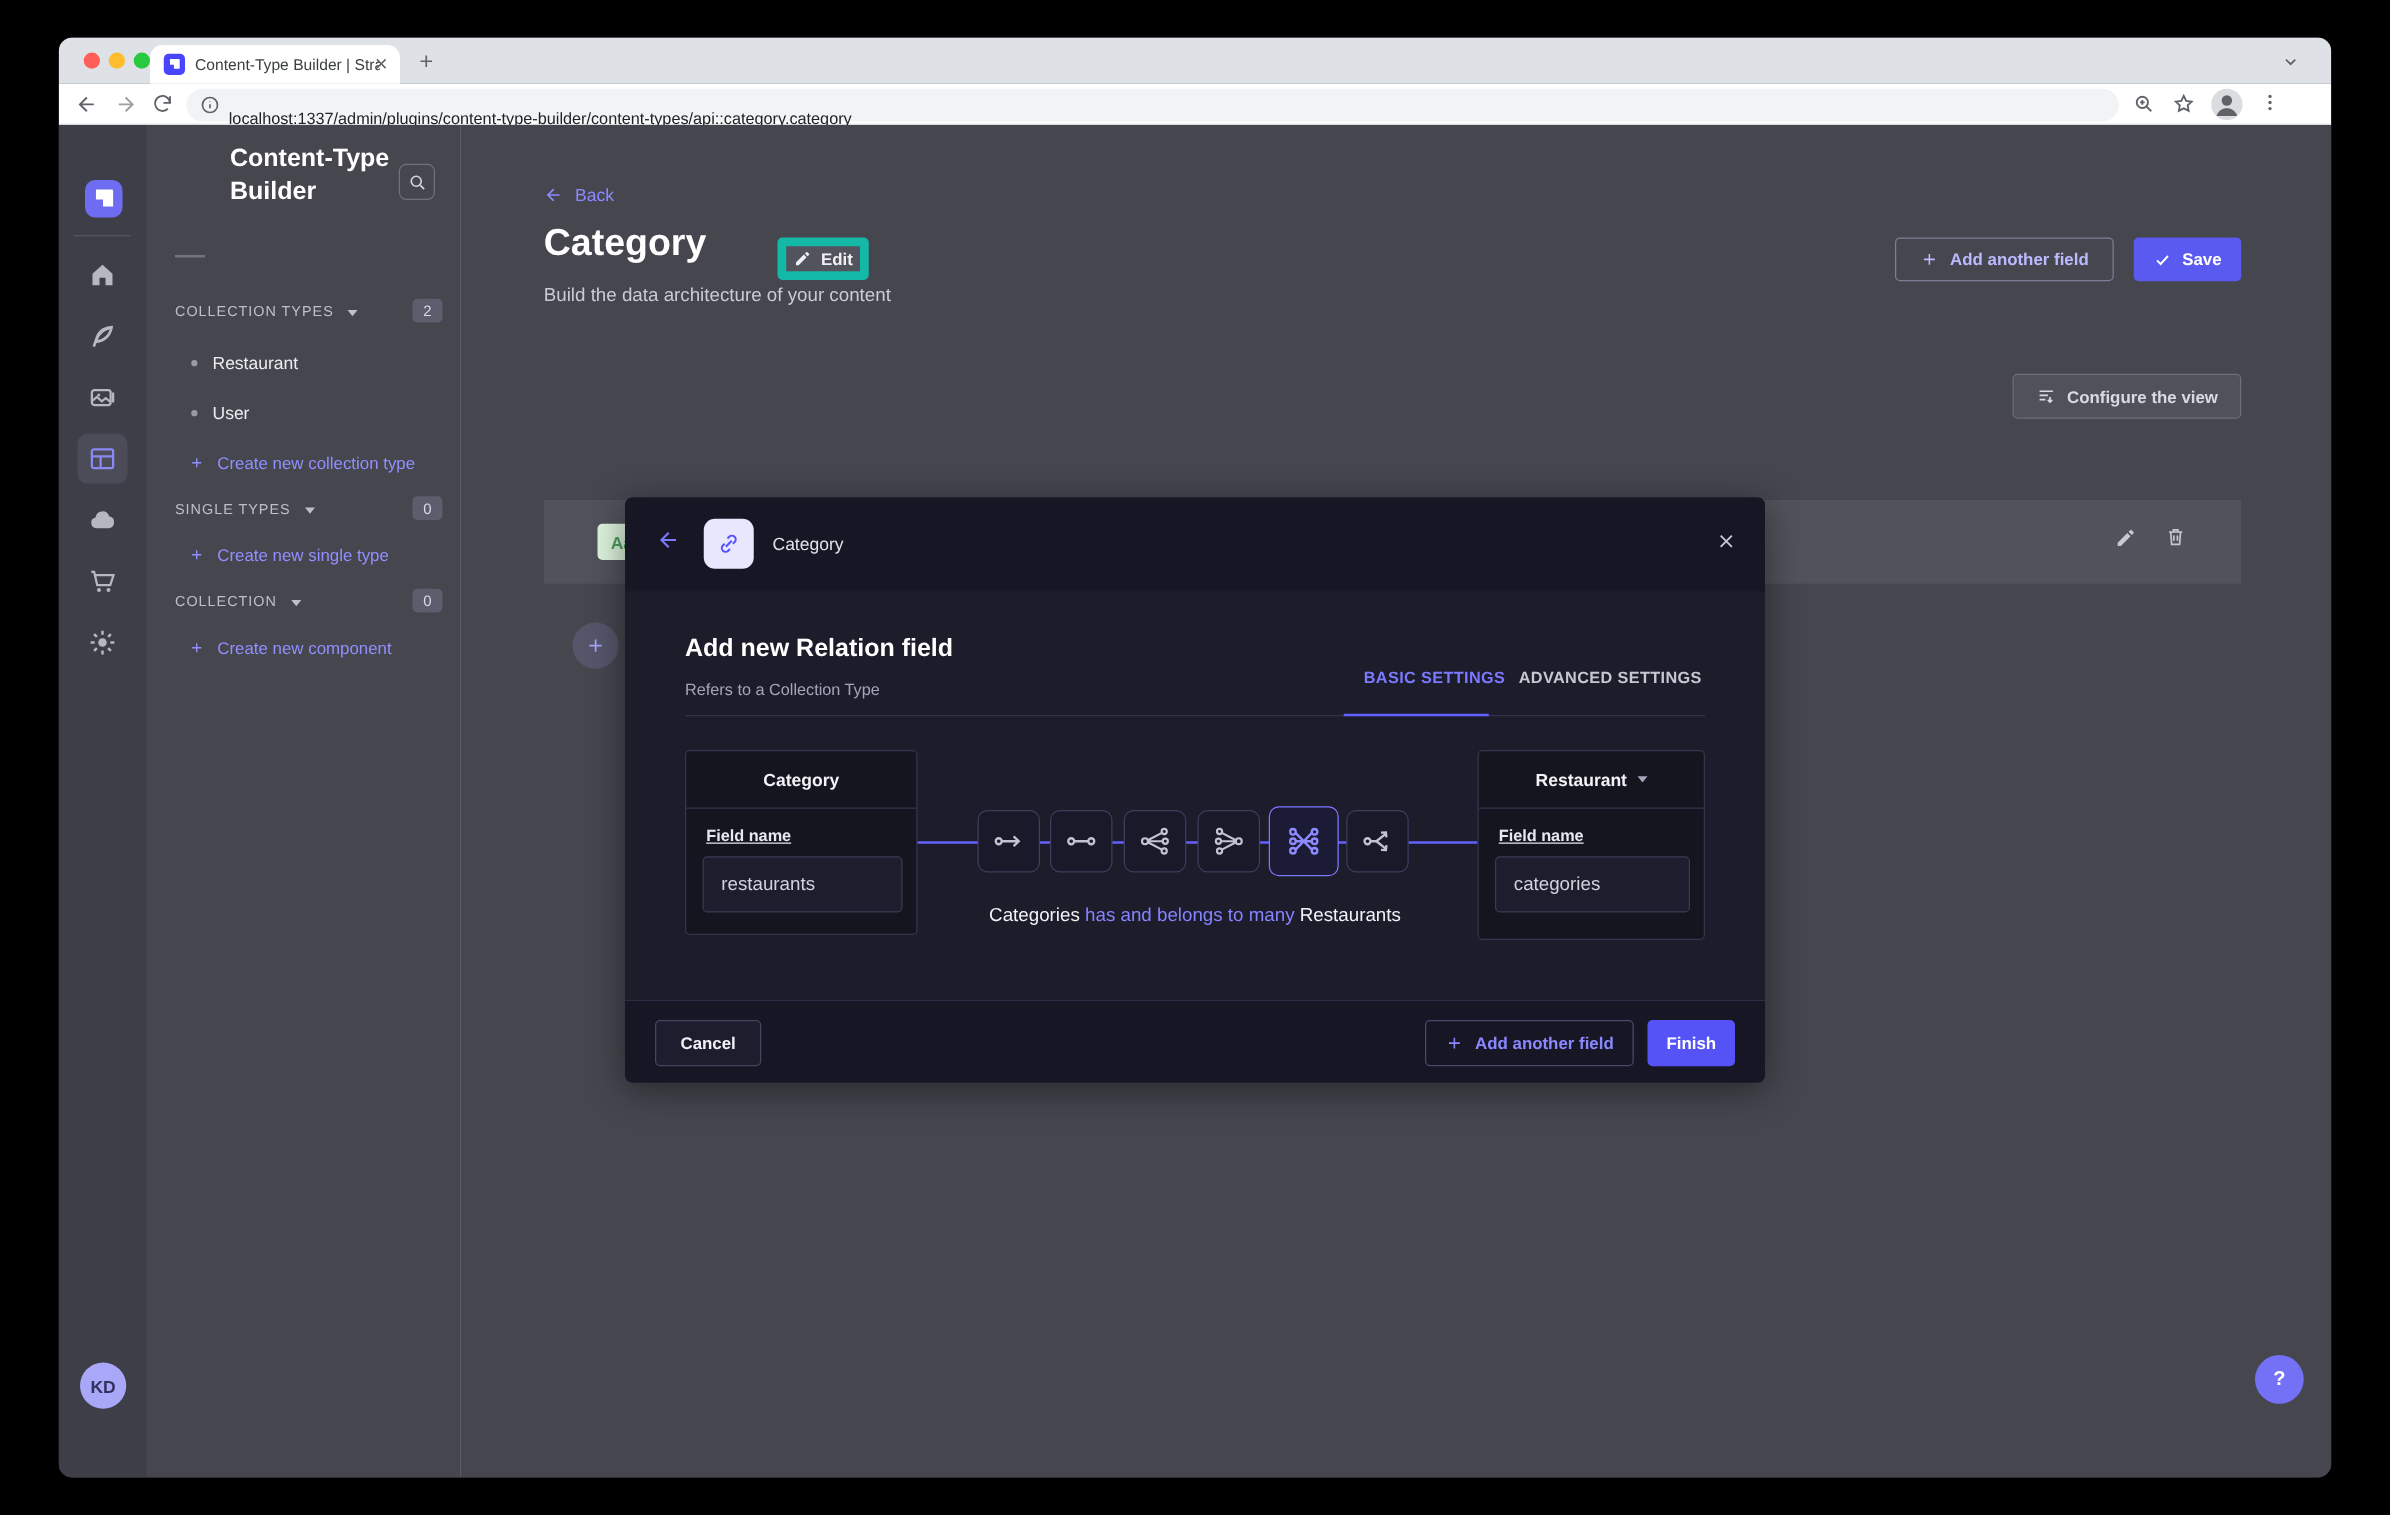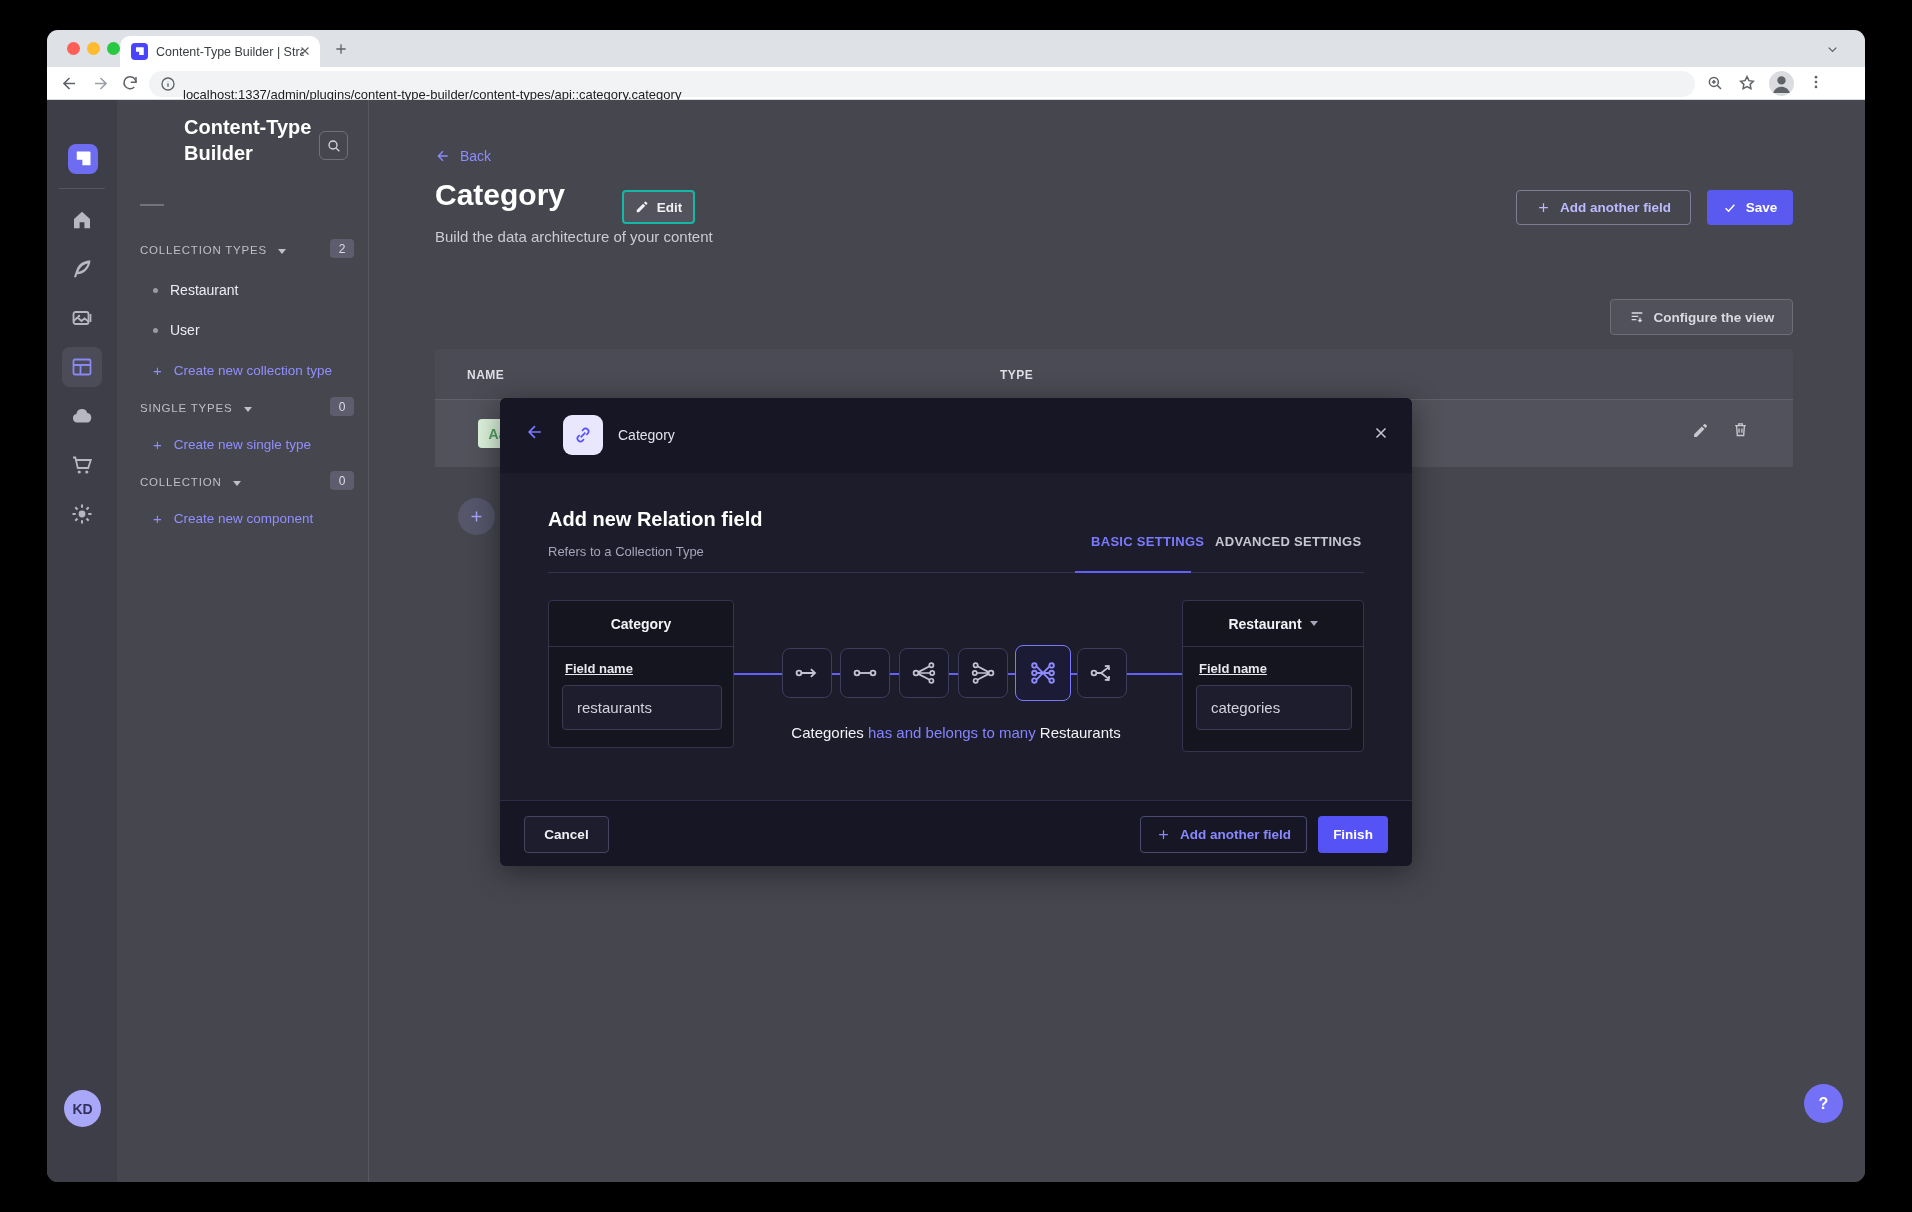--- a/index.html
+++ b/index.html
@@ -33,21 +33,21 @@
     display:flex;align-items:center;justify-content:center;}
   .dot{width:5px;height:5px;border-radius:50%;background:#9a9aa4;}
   .nav-item{font-size:14px;color:#ececf2;}
   .nav-link{font-size:13.5px;color:#918fff;}
   .plus-sm{font-size:15px;color:#918fff;}
   .chev{width:0;height:0;border-left:4px solid transparent;border-right:4px solid transparent;border-top:5px solid #bfbfca;display:inline-block;}
   .main{left:322px;top:0;width:1496px;height:100%;}
   .back{font-size:14px;color:#8c8aff;}
   .page-title{font-size:30px;font-weight:700;color:#fff;}
   .btn{display:flex;align-items:center;justify-content:center;border-radius:4px;font-size:13.5px;font-weight:700;}
-  .btn-edit{background:#53535d;border:2px solid #14b8a6;color:#f0f0f5;gap:8px;}
+  .btn-edit{background:#53535d;border:7px solid #14b8a6;color:#f0f0f5;gap:8px;}
   .btn-ghost-purple{border:1px solid #7d7d96;color:#bbbaff;gap:9px;background:transparent;}
   .btn-save{background:#5a5af0;color:#fff;gap:9px;}
   .subtitle{font-size:15px;color:#cbcbd4;}
   .btn-config{background:#51515c;border:1px solid #6e6e78;color:#d9d9e2;gap:9px;font-weight:600;}
   .table-hd{background:#4b4b55;border-bottom:1px solid #606069;border-radius:4px 4px 0 0;}
   .th{font-size:12px;font-weight:700;letter-spacing:.5px;color:#dfdfe7;}
   .table-row{background:#52525c;}
   .aa-badge{background:#ddf3dd;color:#4f9e5f;font-weight:700;font-size:14px;border-radius:4px;
     display:flex;align-items:center;justify-content:center;}
   .row-icon{color:#c8c8d1;}
@@ -309,24 +309,20 @@
         <span>Save</span>
       </div>
 
       <div class="a btn btn-config" style="left:1241px;top:199px;width:183px;height:36px">
         <svg width="16" height="16" viewBox="0 0 24 24" fill="none" stroke="#d9d9e2" stroke-width="2">
             <path d="M4 6h16M4 11h10M4 16h7M15 16h0M16.5 13v6M13.8 16.3l2.7 2.7 2.7-2.7"></path>
           </svg>
         <span>Configure the view</span>
       </div>
 
-      <div class="a table-hd" style="left:66px;top:249px;width:1358px;height:51px">
-        <span class="a th" style="left:32px;top:19px">NAME</span>
-        <span class="a th" style="left:565px;top:19px">TYPE</span>
-      </div>
       <div class="a table-row" style="left:66px;top:300px;width:1358px;height:67px">
         <span class="a aa-badge" style="left:43px;top:19px;width:39px;height:29px">Aa</span>
         <span class="a row-icon" style="left:1257px;top:22px">
           <svg width="17" height="17" viewBox="0 0 24 24" fill="currentColor">
               <path d="M3 17.3V21h3.7L17.6 10 13.9 6.3 3 17.3zM15.3 4.9l3.7 3.7 1.9-1.9a1.2 1.2 0 0 0 0-1.7l-2-2a1.2 1.2 0 0 0-1.7 0z"></path>
             </svg>
         </span>
         <span class="a row-icon" style="left:1297px;top:21px">
           <svg width="17" height="17" viewBox="0 0 24 24" fill="none" stroke="currentColor" stroke-width="1.9">
               <path d="M4.5 6.5h15M9.5 6V4h5v2M6.5 6.5l1 14h9l1-14M10 10.5v6M14 10.5v6"></path>

